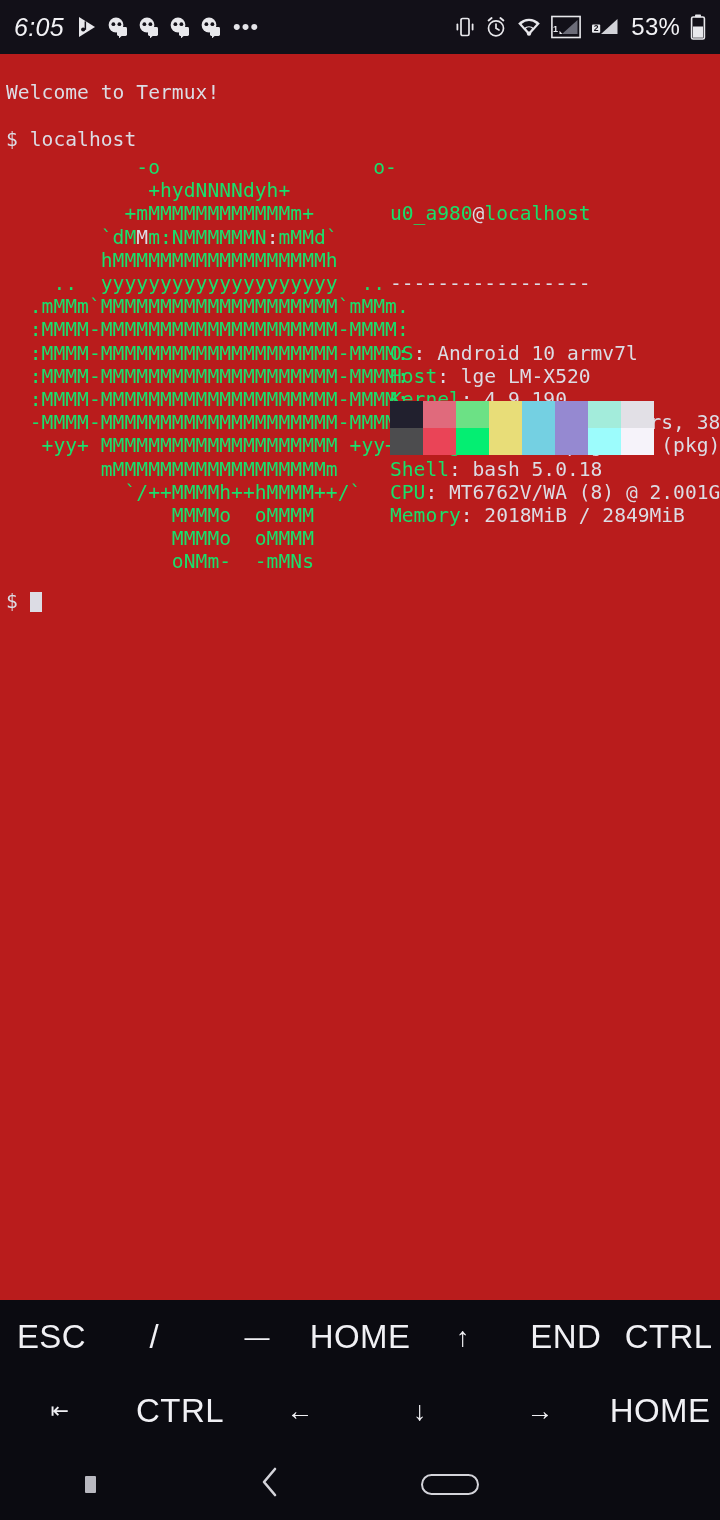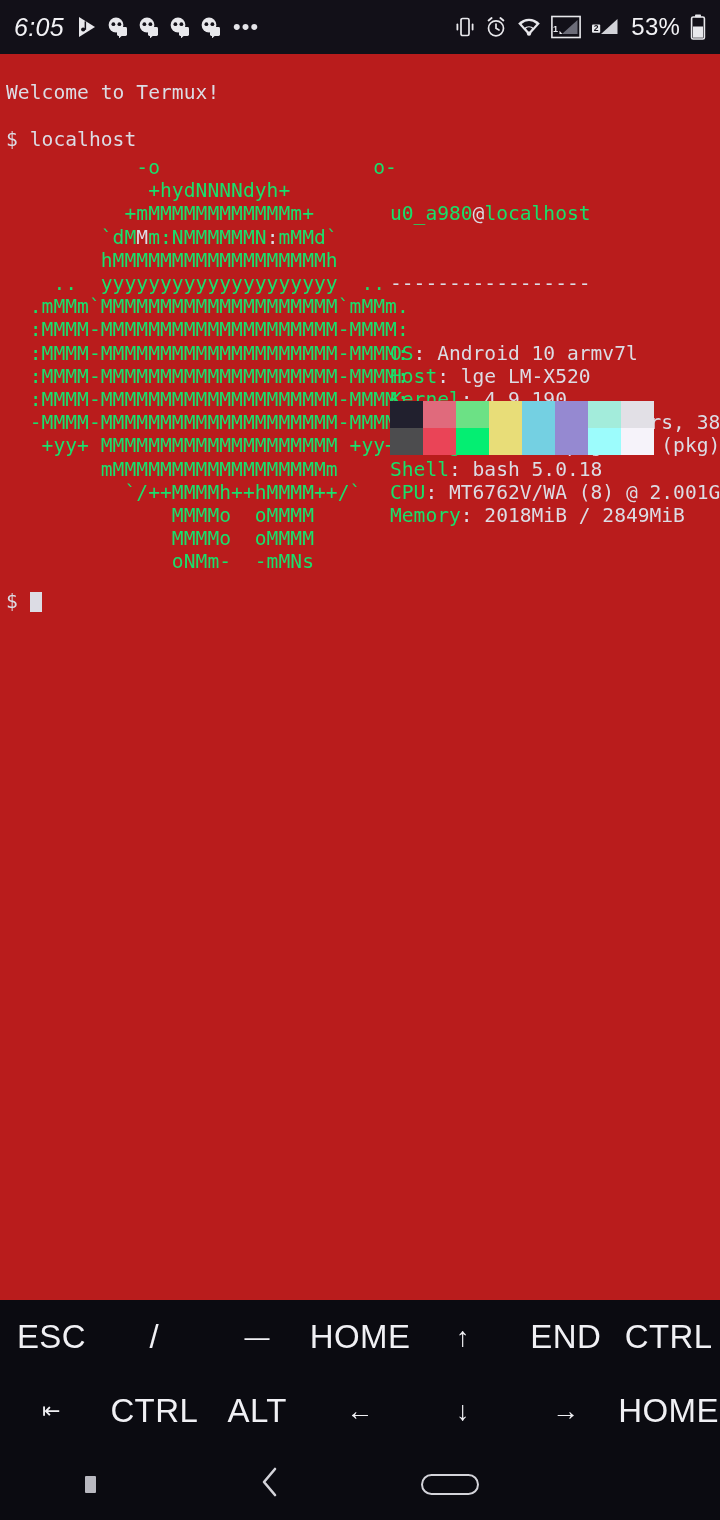--- a/index.html
+++ b/index.html
@@ -364,21 +364,20 @@
         <div class="key">/</div>
         <div class="key dash">—</div>
         <div class="key">HOME</div>
         <div class="key arrow">↑</div>
         <div class="key">END</div>
         <div class="key">CTRL</div>
       </div>
     <div class="key-row" id="key-row-2">
         <div class="key tabicon">⇤</div>
         <div class="key">CTRL</div>
-        <div class="key">ALT</div>
         <div class="key arrow">←</div>
         <div class="key arrow">↓</div>
         <div class="key arrow">→</div>
         <div class="key">HOME</div>
       </div>
   </div>
 
   <div id="nav-bar">
     <div class="nav-slot">
       <span class="nav-recent"></span>

